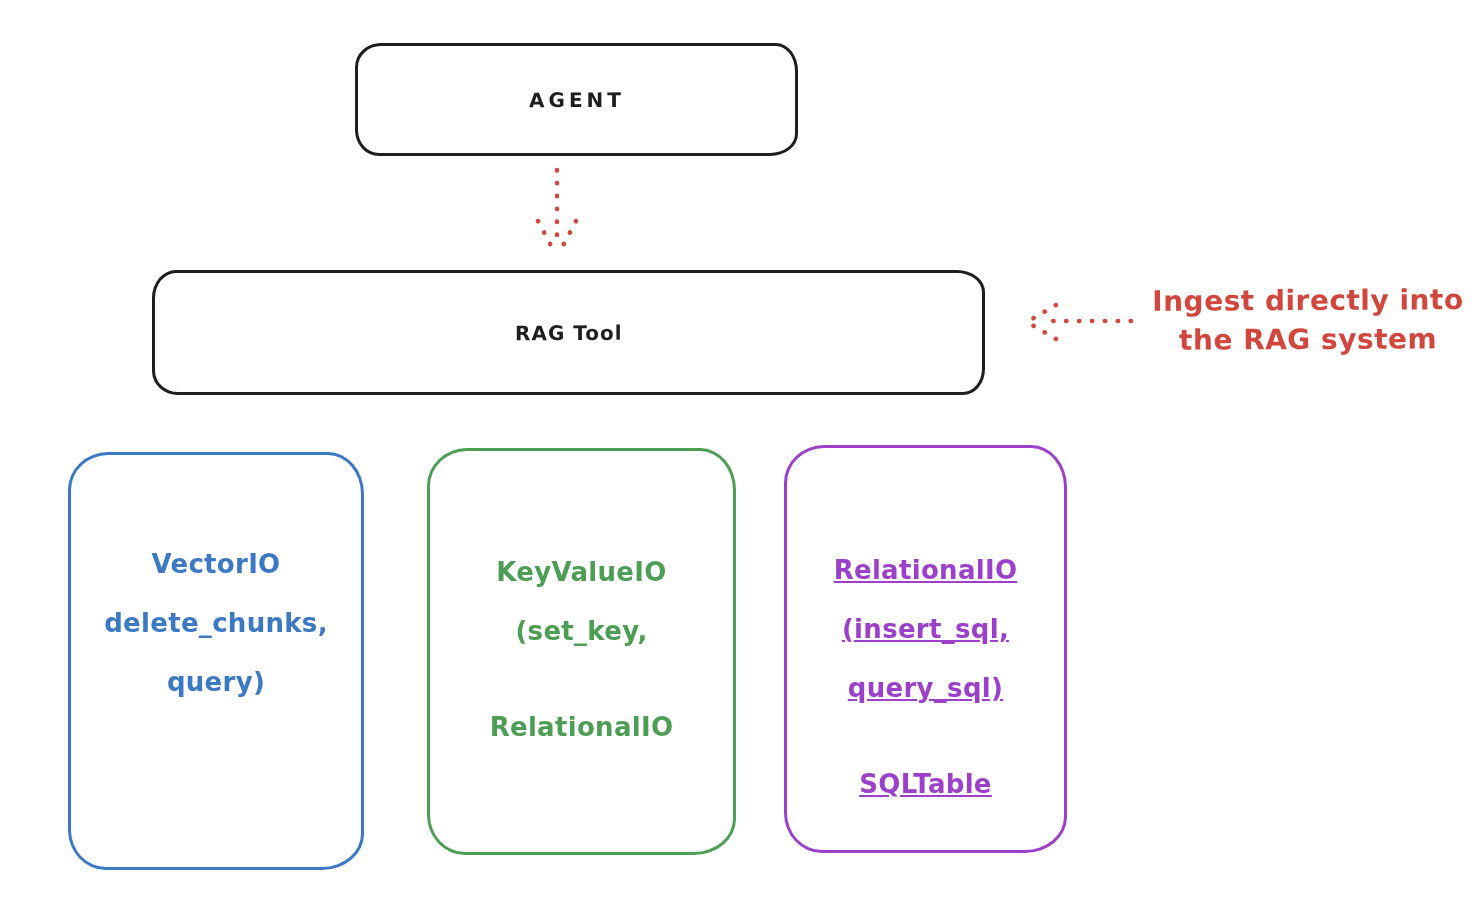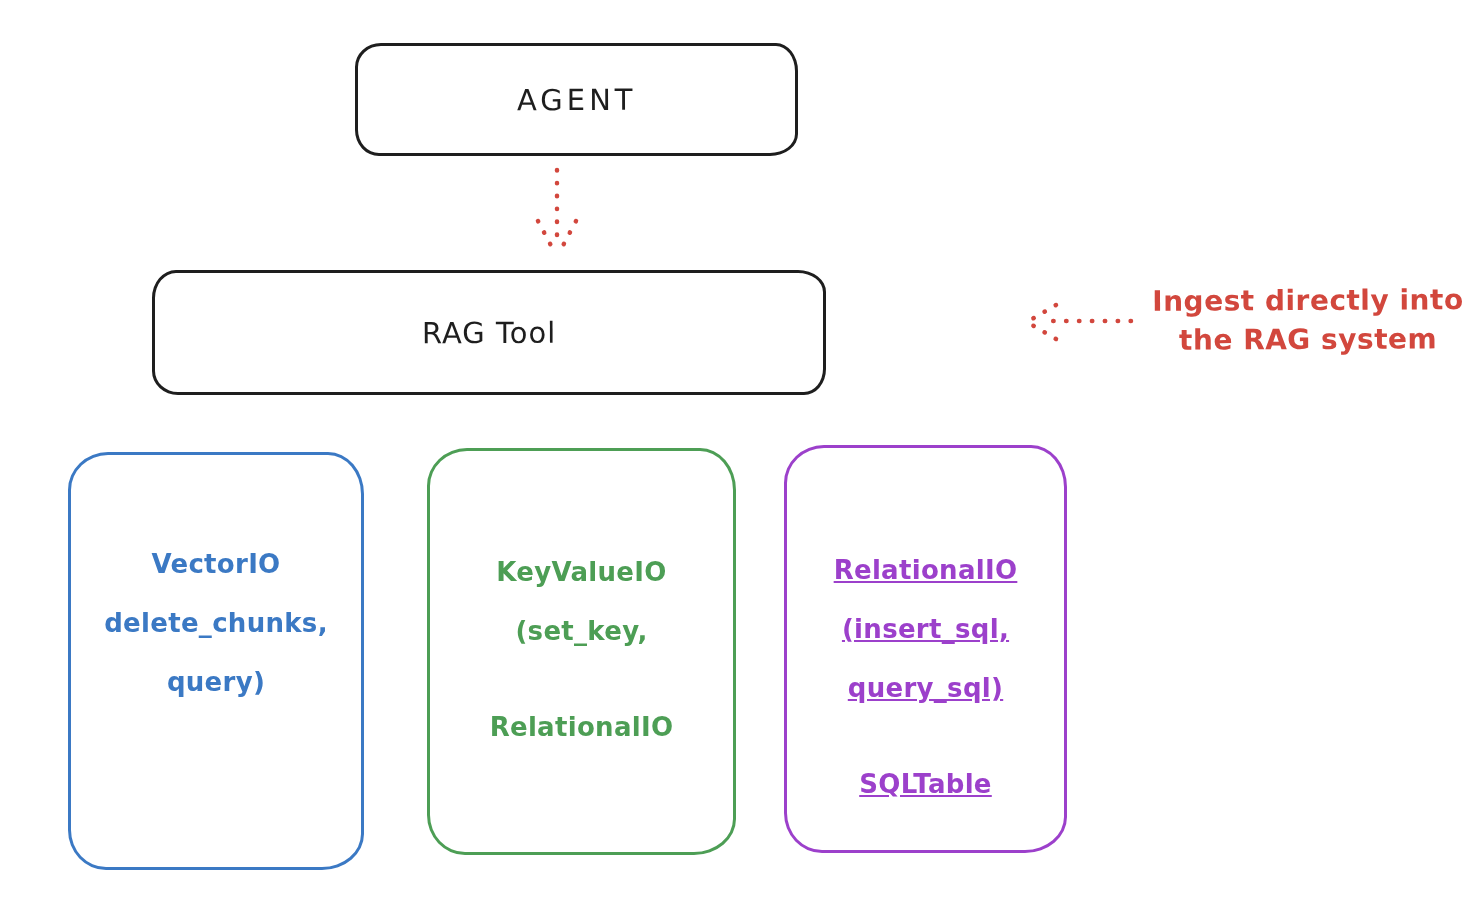--- a/index.html
+++ b/index.html
@@ -18,40 +18,40 @@
   .sketch-box {
     position: absolute;
     background: #ffffff;
     border: 3.5px solid #1e1e1e;
     box-sizing: border-box;
     display: flex;
     align-items: center;
     justify-content: center;
   }
   .node-title {
-    font-size: 29px;
-    font-weight: 400;
+    font-size: 20px;
+    font-weight: 700;
     color: #1e1e1e;
     letter-spacing: 1px;
     transform: rotate(-0.2deg);
   }
   .agent-box {
     left: 355px;
     top: 43px;
     width: 443px;
     height: 113px;
     border-radius: 26px 22px 28px 24px / 24px 28px 22px 26px;
   }
   .agent-box .node-title {
     letter-spacing: 4px;
   }
   .rag-box {
     left: 152px;
     top: 270px;
-    width: 674px;
+    width: 833px;
     height: 125px;
     border-radius: 24px 28px 22px 26px / 28px 22px 26px 24px;
   }
   .arrows {
     position: absolute;
     left: 0;
     top: 0;
     pointer-events: none;
   }
   .arrow-line {

